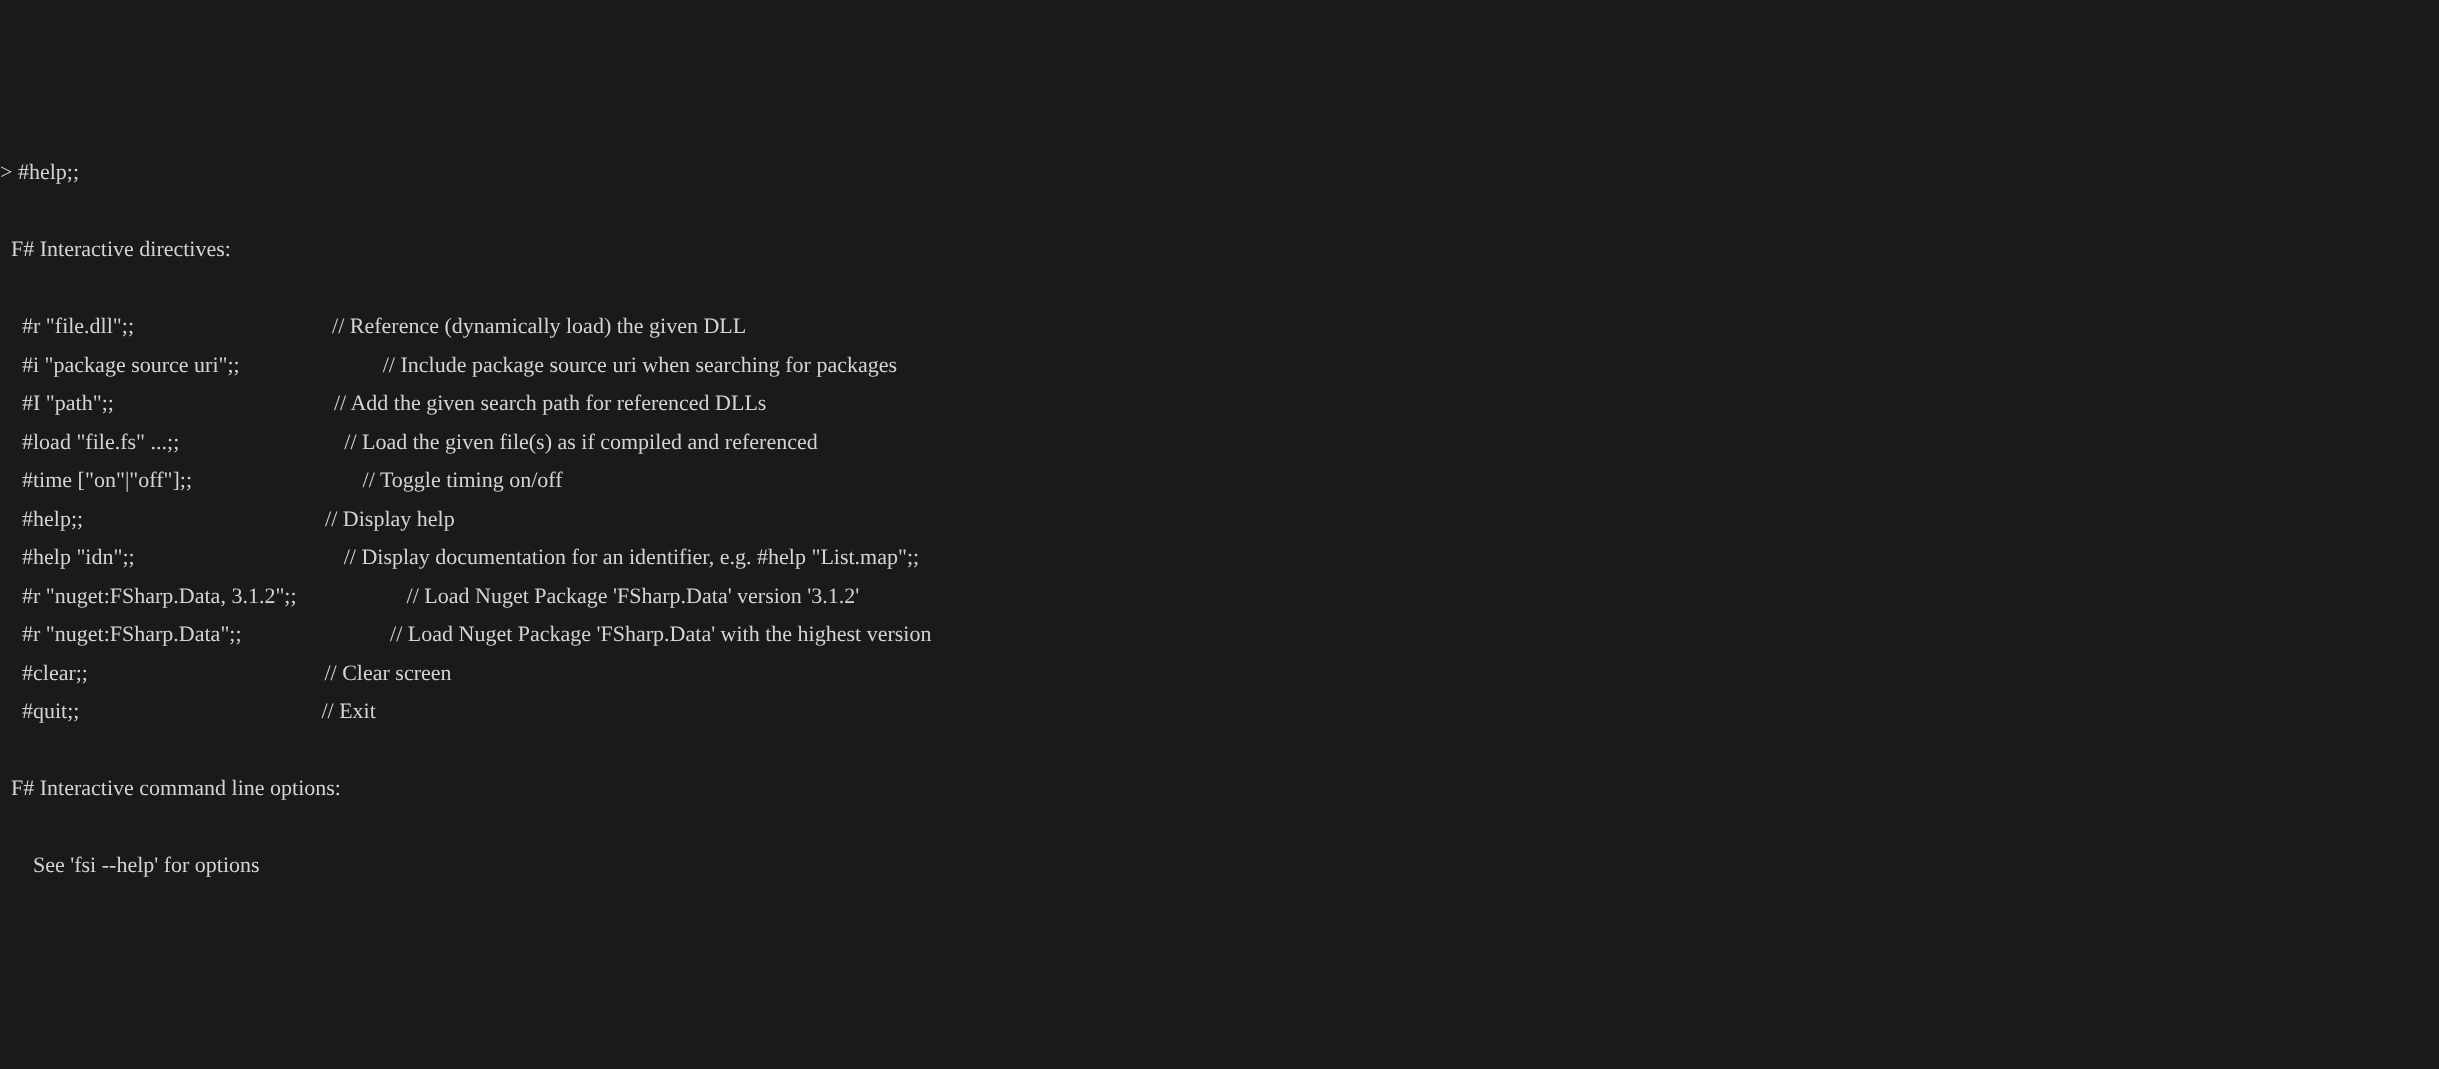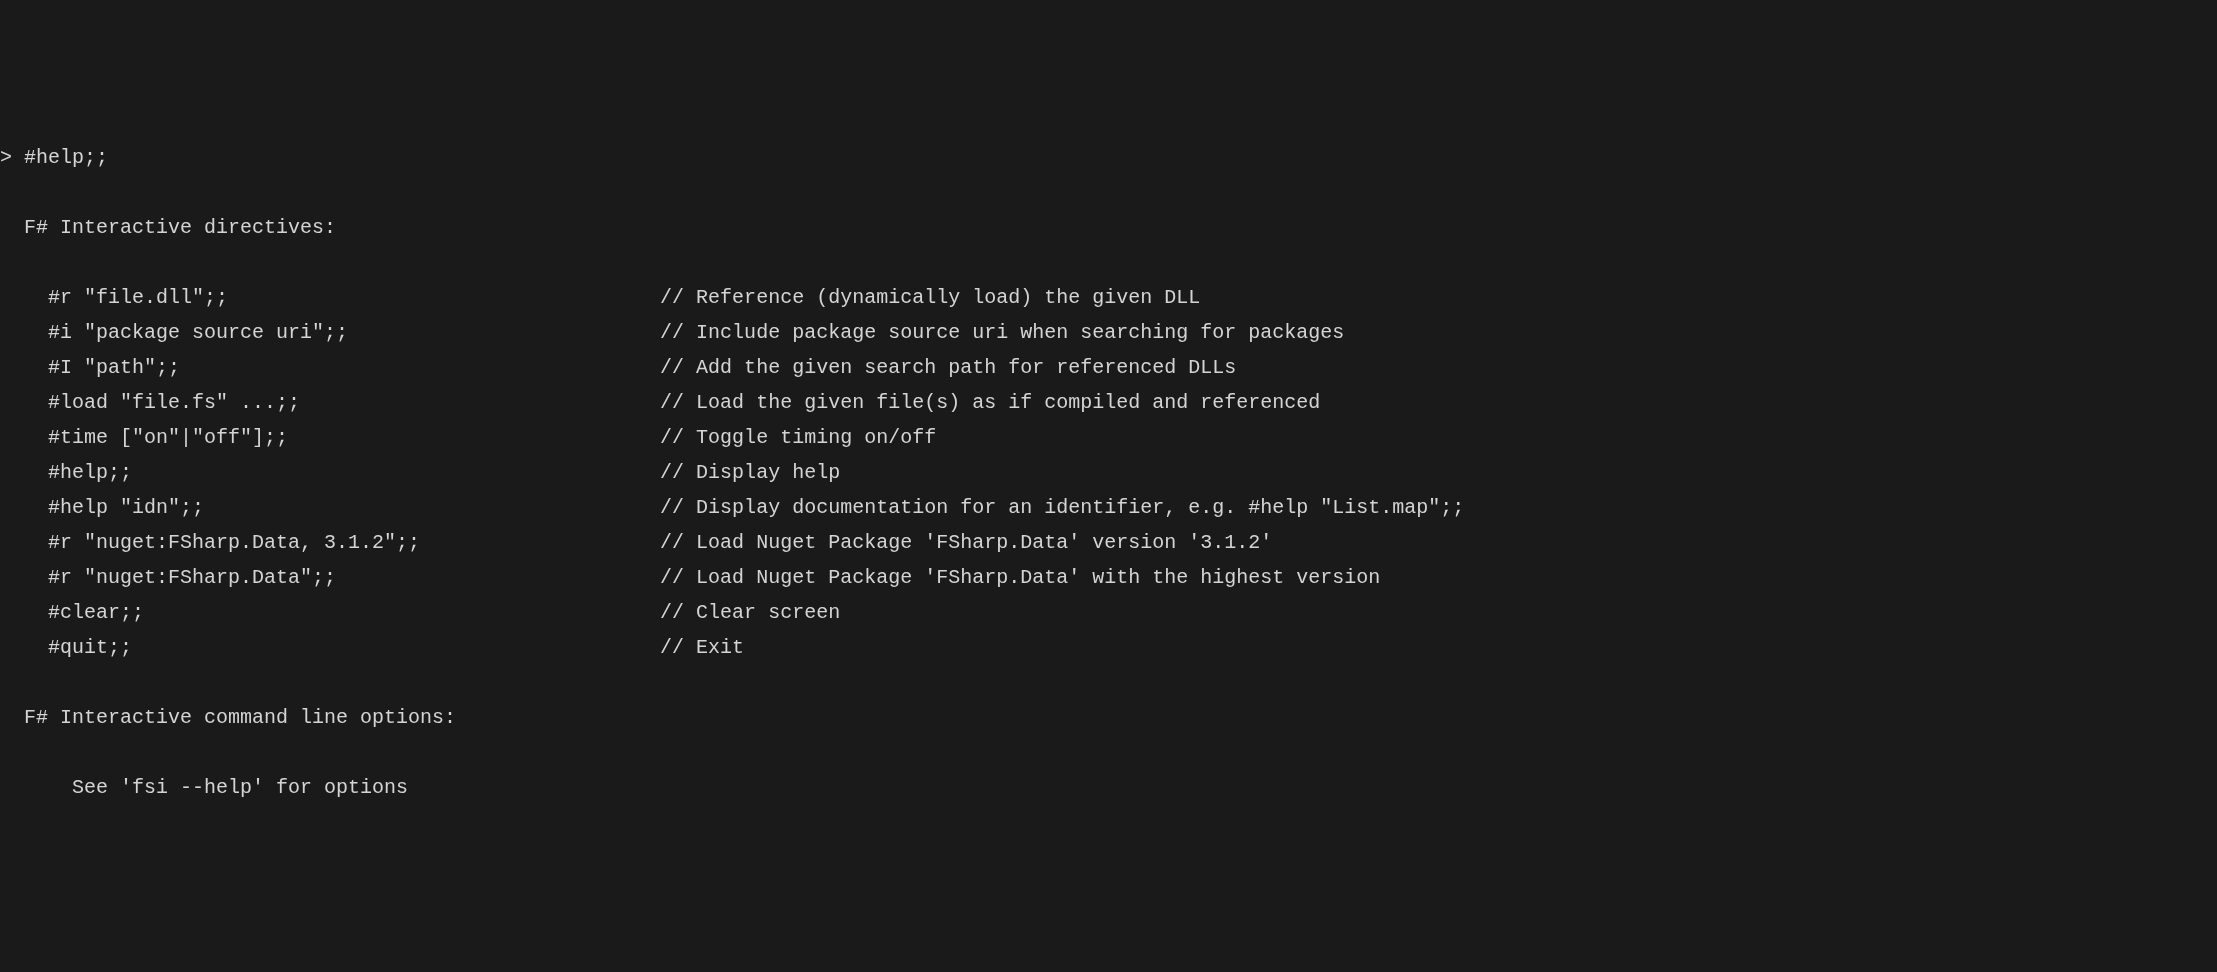--- a/index.html
+++ b/index.html
@@ -14,20 +14,21 @@
       font-size: 20px;
       line-height: 1.75;
       white-space: pre;
       padding: 0;
     }
     .terminal {
       padding: 0;
     }
     .directive-line {
       display: block;
+      font-family: Liberation Serif, serif;
     }
   </style>
 </head>
 <body>
 
 
 
 <div class="terminal"><span class="directive-line">&gt; #help;;</span><span class="directive-line"> </span><span class="directive-line">  F# Interactive directives:</span><span class="directive-line"> </span><span class="directive-line"><span>    #r "file.dll";;                                    </span><span>// Reference (dynamically load) the given DLL</span></span><span class="directive-line"><span>    #i "package source uri";;                          </span><span>// Include package source uri when searching for packages</span></span><span class="directive-line"><span>    #I "path";;                                        </span><span>// Add the given search path for referenced DLLs</span></span><span class="directive-line"><span>    #load "file.fs" ...;;                              </span><span>// Load the given file(s) as if compiled and referenced</span></span><span class="directive-line"><span>    #time ["on"|"off"];;                               </span><span>// Toggle timing on/off</span></span><span class="directive-line"><span>    #help;;                                            </span><span>// Display help</span></span><span class="directive-line"><span>    #help "idn";;                                      </span><span>// Display documentation for an identifier, e.g. #help "List.map";;</span></span><span class="directive-line"><span>    #r "nuget:FSharp.Data, 3.1.2";;                    </span><span>// Load Nuget Package 'FSharp.Data' version '3.1.2'</span></span><span class="directive-line"><span>    #r "nuget:FSharp.Data";;                           </span><span>// Load Nuget Package 'FSharp.Data' with the highest version</span></span><span class="directive-line"><span>    #clear;;                                           </span><span>// Clear screen</span></span><span class="directive-line"><span>    #quit;;                                            </span><span>// Exit</span></span><span class="directive-line"> </span><span class="directive-line">  F# Interactive command line options:</span><span class="directive-line"> </span><span class="directive-line">      See 'fsi --help' for options</span></div>
 
 

